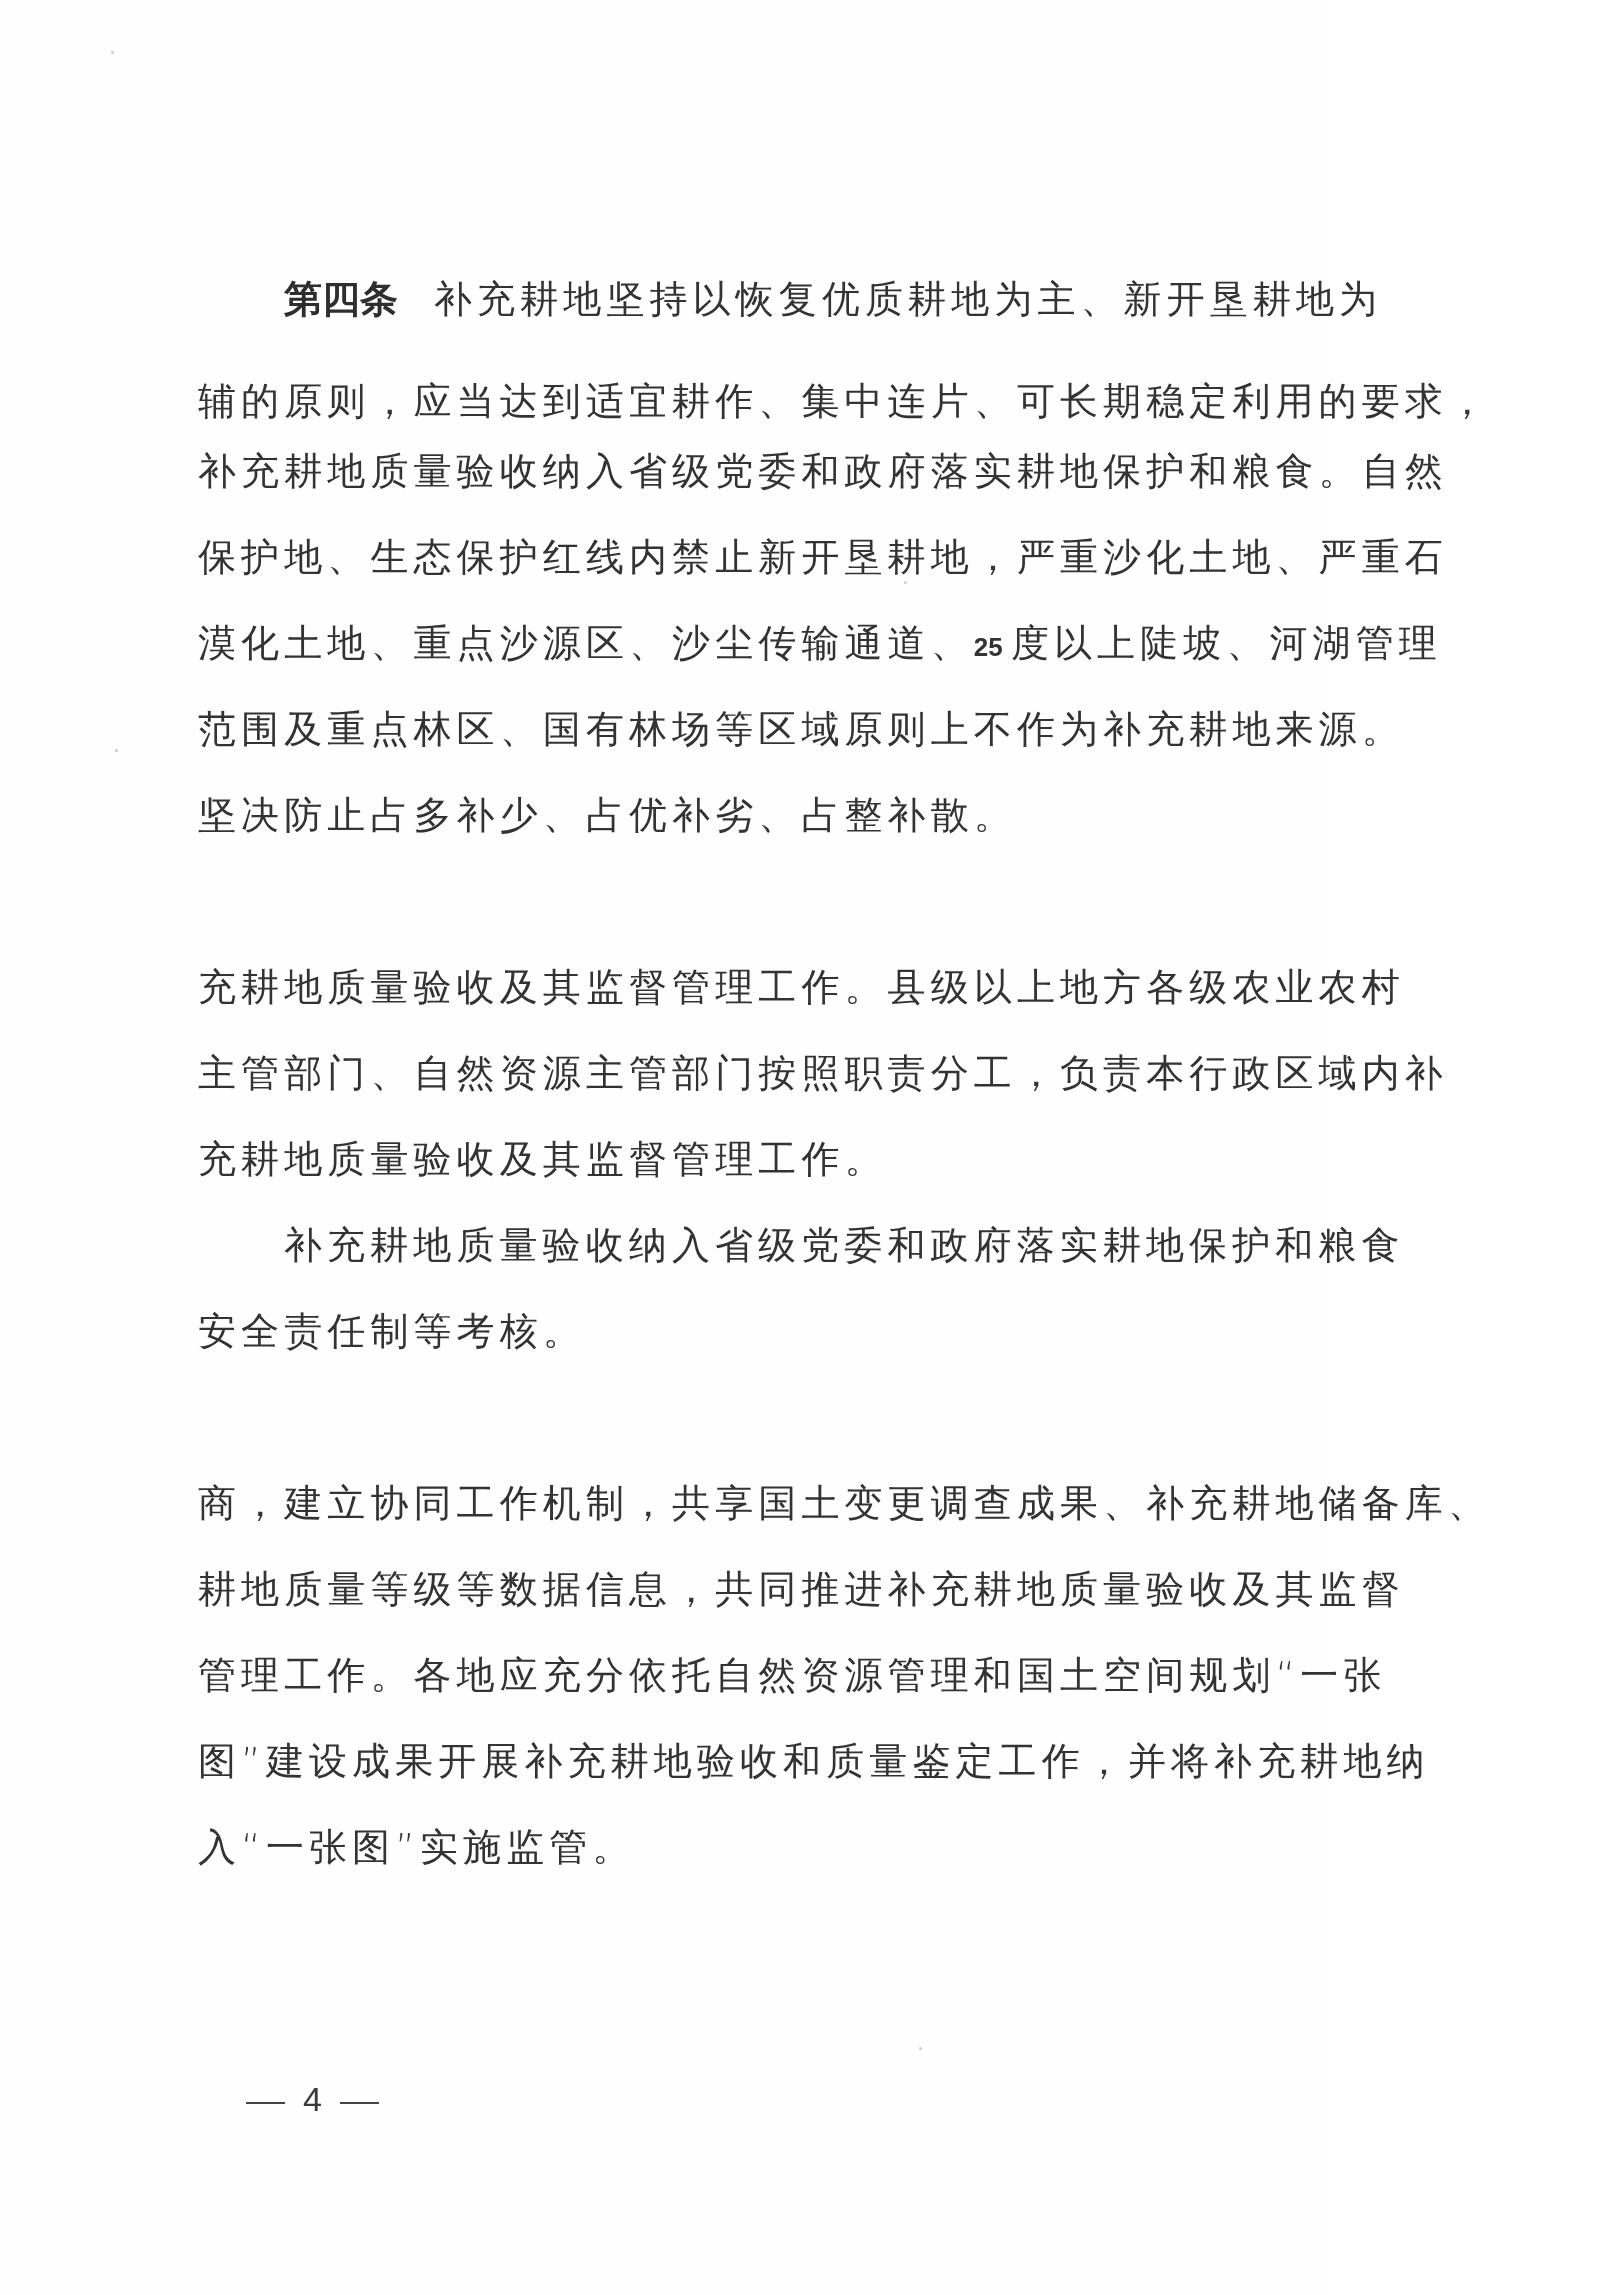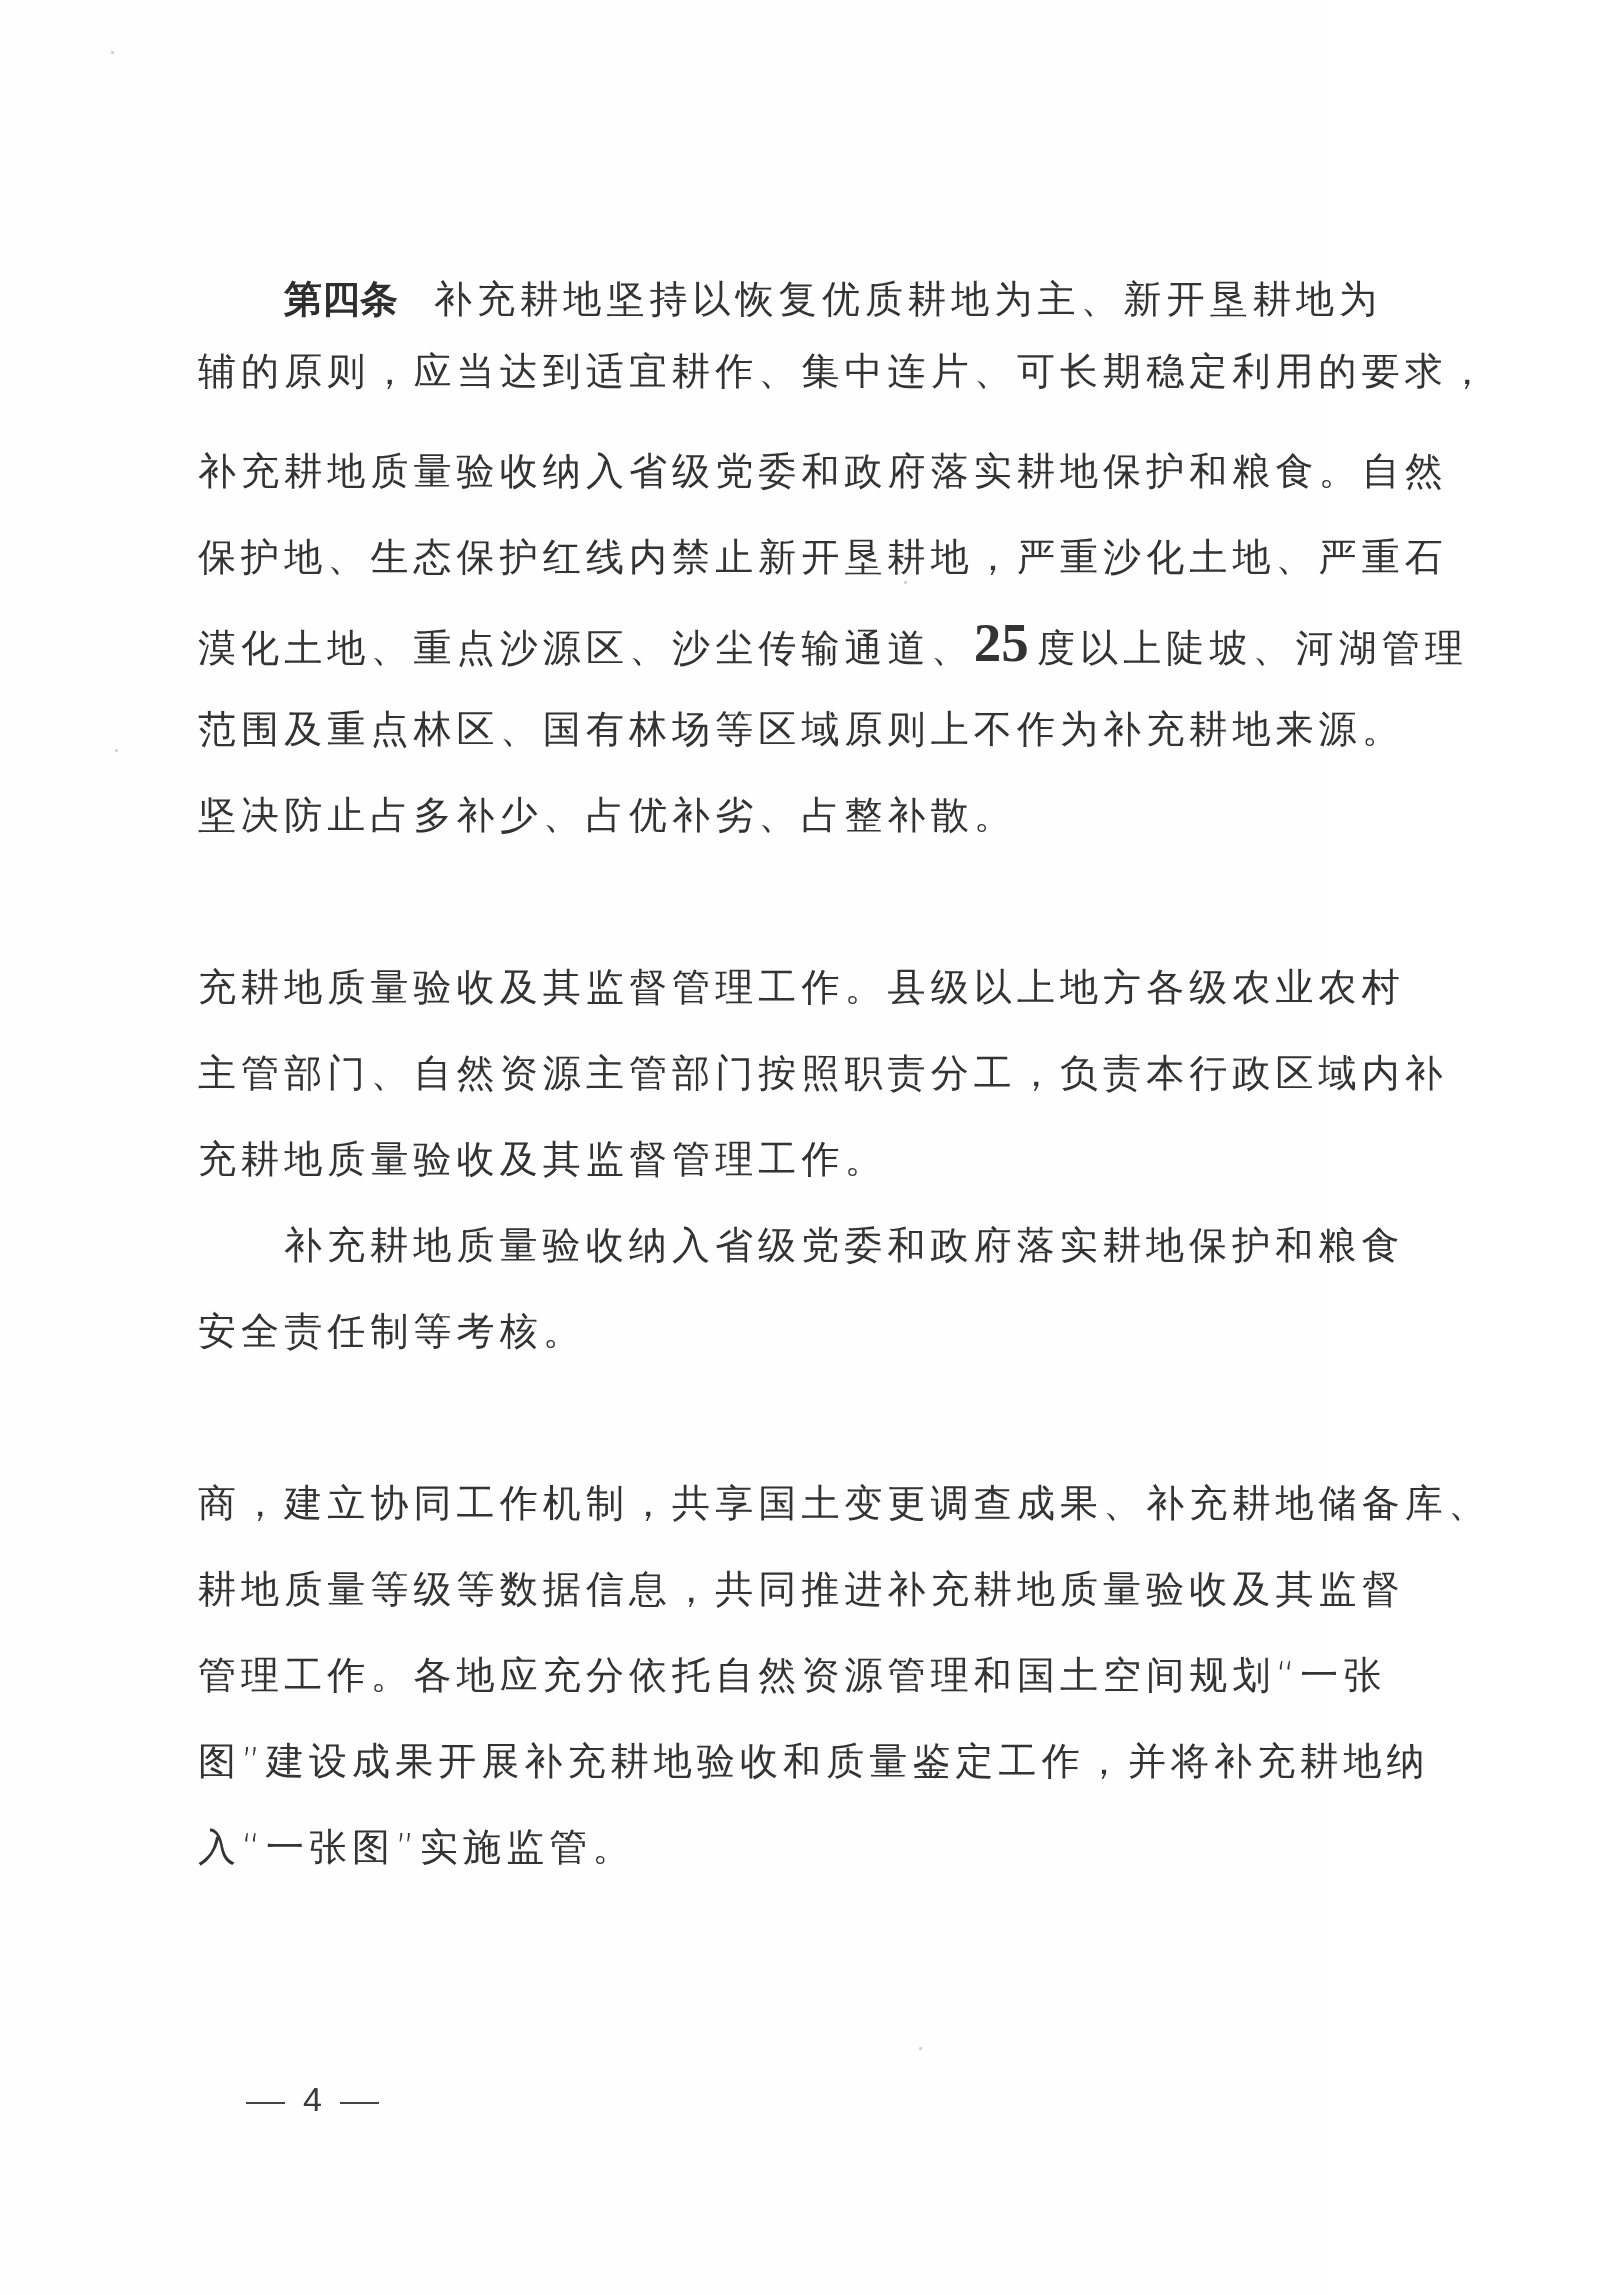--- a/index.html
+++ b/index.html
@@ -35,24 +35,24 @@
     color: #333333;
   }
   .line.indent { left: 284px; }
   .article-label {
     font-weight: bold;
     color: #2e2e2e;
     letter-spacing: 0px;
     margin-right: 36px;
   }
   .num {
-    font-family: Liberation Serif, serif;
+    font-family: Liberation Sans, sans-serif;
     font-weight: bold;
     letter-spacing: 0;
-    font-size: 55px;
+    font-size: 26px;
     margin-right: 8.2px;
   }
   .footer {
     position: absolute;
     left: 246px;
     top: 2076px;
     height: 46px;
     line-height: 46px;
     font-family: "Liberation Serif", serif;
     font-size: 36px;
@@ -69,21 +69,21 @@
   }
 </style>
 </head>
 <body>
 
 <div class="page">
 
   <div class="line indent" style="top:256px">
     <span class="article-label">第四条</span><span>补充耕地坚持以恢复优质耕地为主、新开垦耕地为</span>
   </div>
-  <div class="line" style="top:328px">辅的原则，应当达到适宜耕作、集中连片、可长期稳定利用的要求，</div>
+  <div class="line" style="top:358px">辅的原则，应当达到适宜耕作、集中连片、可长期稳定利用的要求，</div>
   <div class="line" style="top:428px">补充耕地质量验收纳入省级党委和政府落实耕地保护和粮食。自然</div>
   <div class="line" style="top:514px">保护地、生态保护红线内禁止新开垦耕地，严重沙化土地、严重石</div>
   <div class="line" style="top:600px">
     <span>漠化土地、重点沙源区、沙尘传输通道、</span><span class="num">25</span><span>度以上陡坡、河湖管理</span>
   </div>
   <div class="line" style="top:772px">坚决防止占多补少、占优补劣、占整补散。</div>
   <div class="line" style="top:686px">范围及重点林区、国有林场等区域原则上不作为补充耕地来源。</div>
 
   <div class="line" style="top:944px">充耕地质量验收及其监督管理工作。县级以上地方各级农业农村</div>
   <div class="line" style="top:1030px">主管部门、自然资源主管部门按照职责分工，负责本行政区域内补</div>

